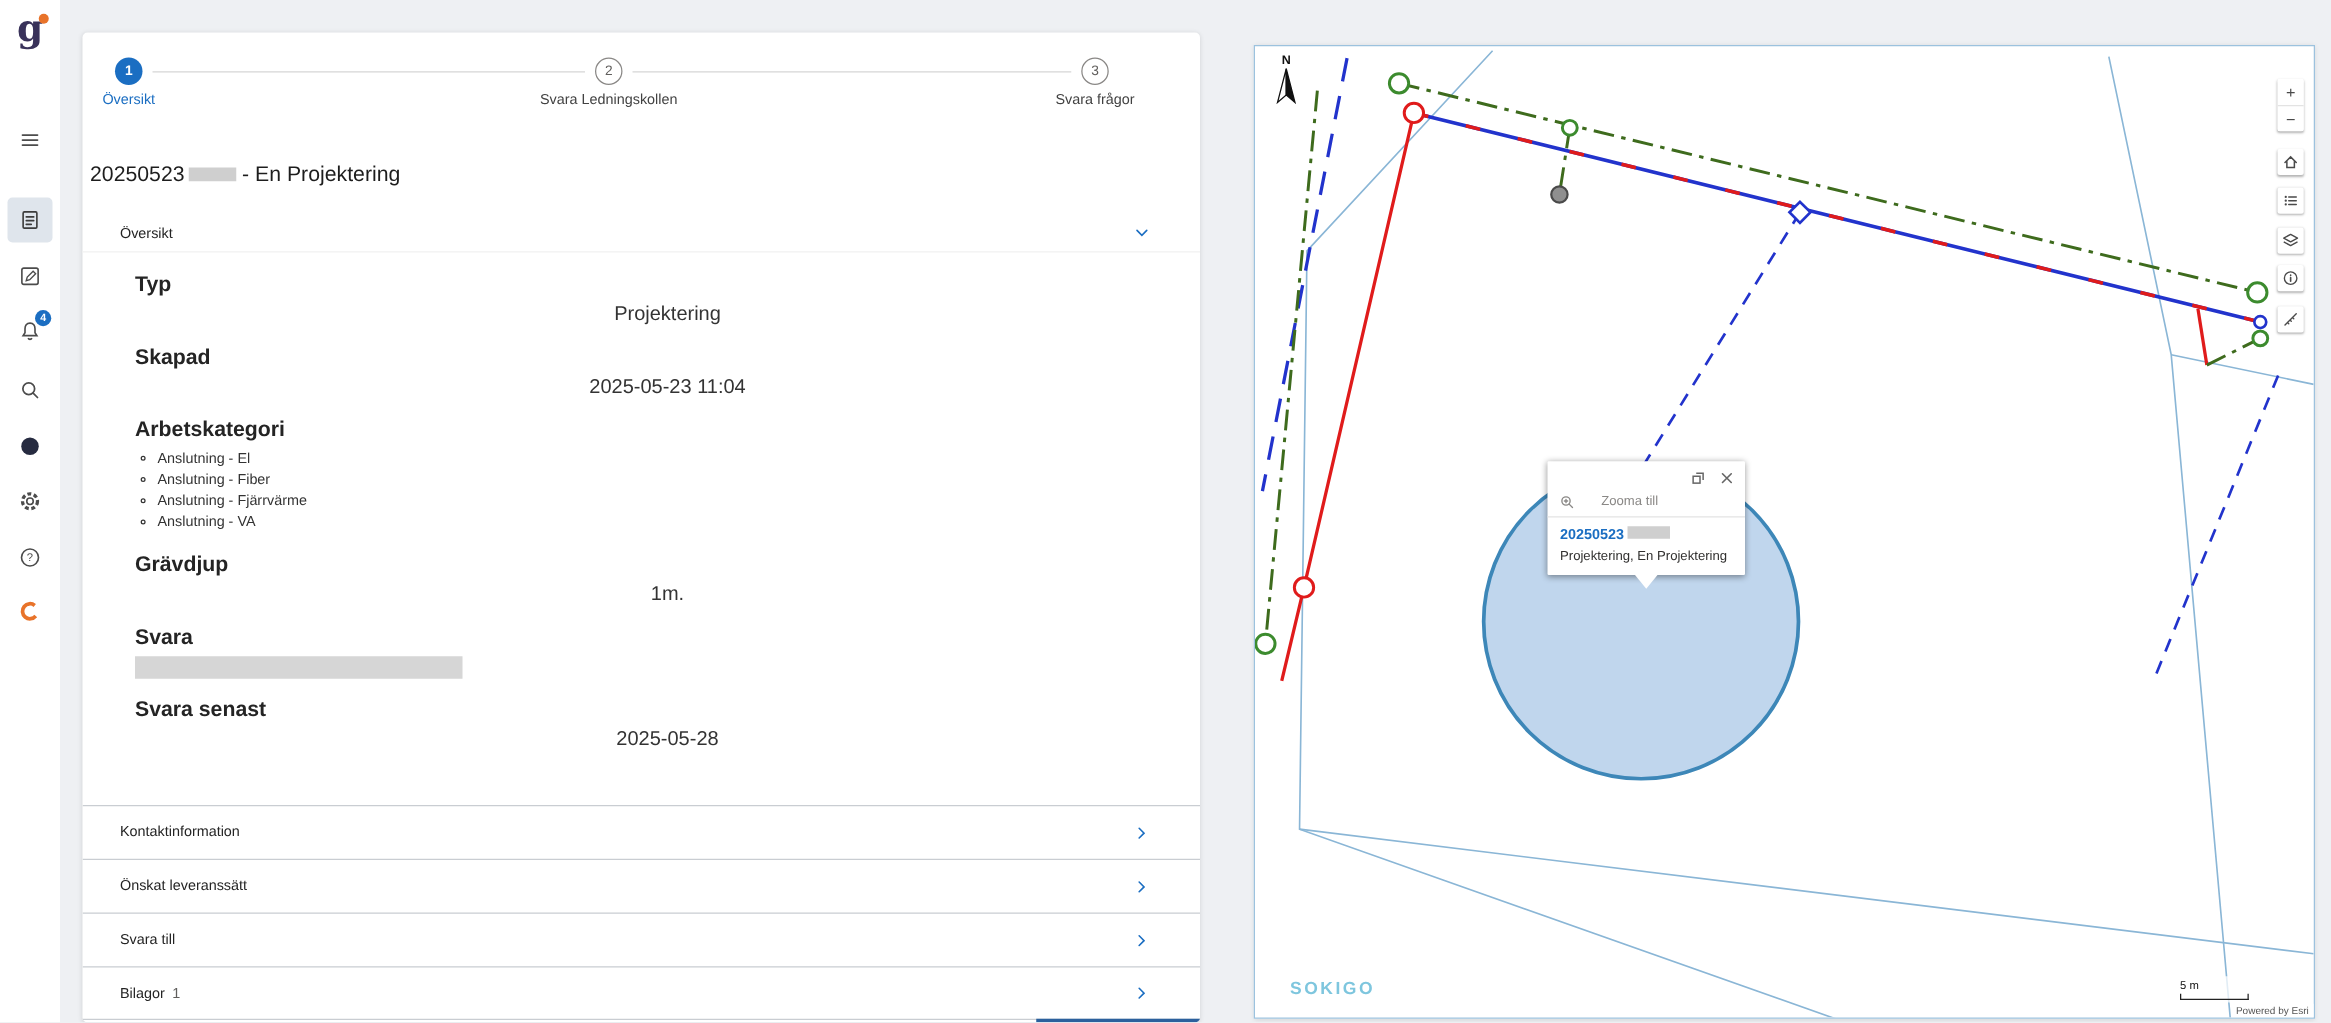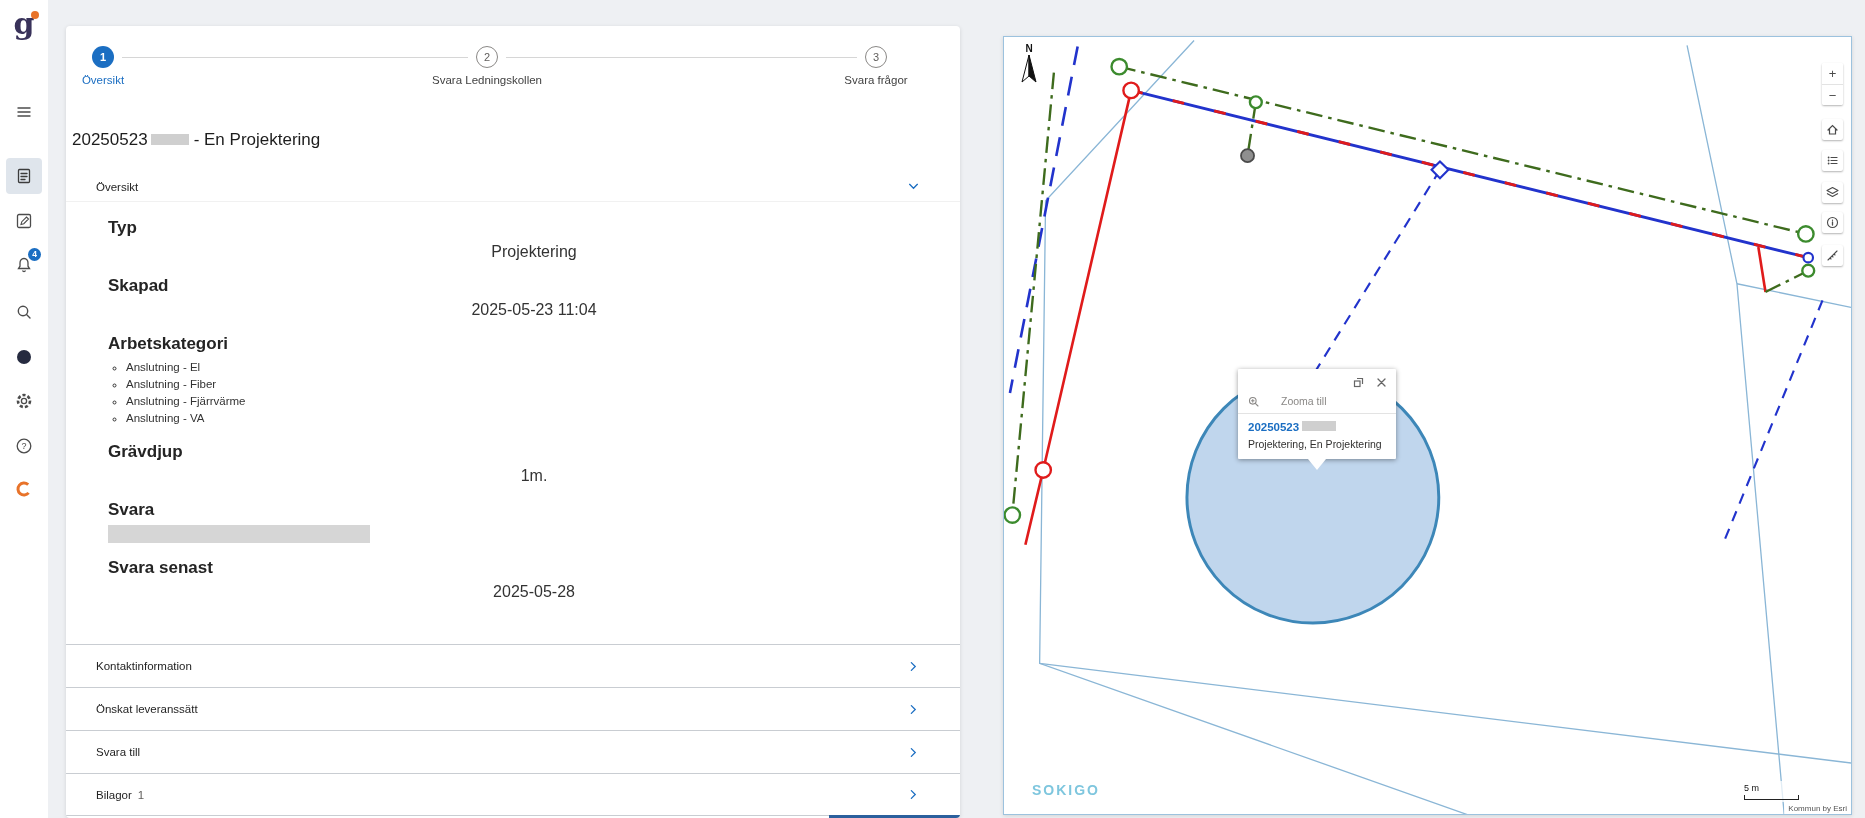--- a/index.html
+++ b/index.html
@@ -377,16 +377,16 @@
       </button>
     </div>
 
     <div class="sokigo">SOKIGO</div>
 
     <div class="scalebar">
       <div class="s-label">5 m</div>
       <div class="scale-line"></div>
     </div>
 
-    <div class="esri">Kommun by Esri</div>
+    <div class="esri">Powered by Esri</div>
   </section>
 
 </div>
 
 </body></html>

